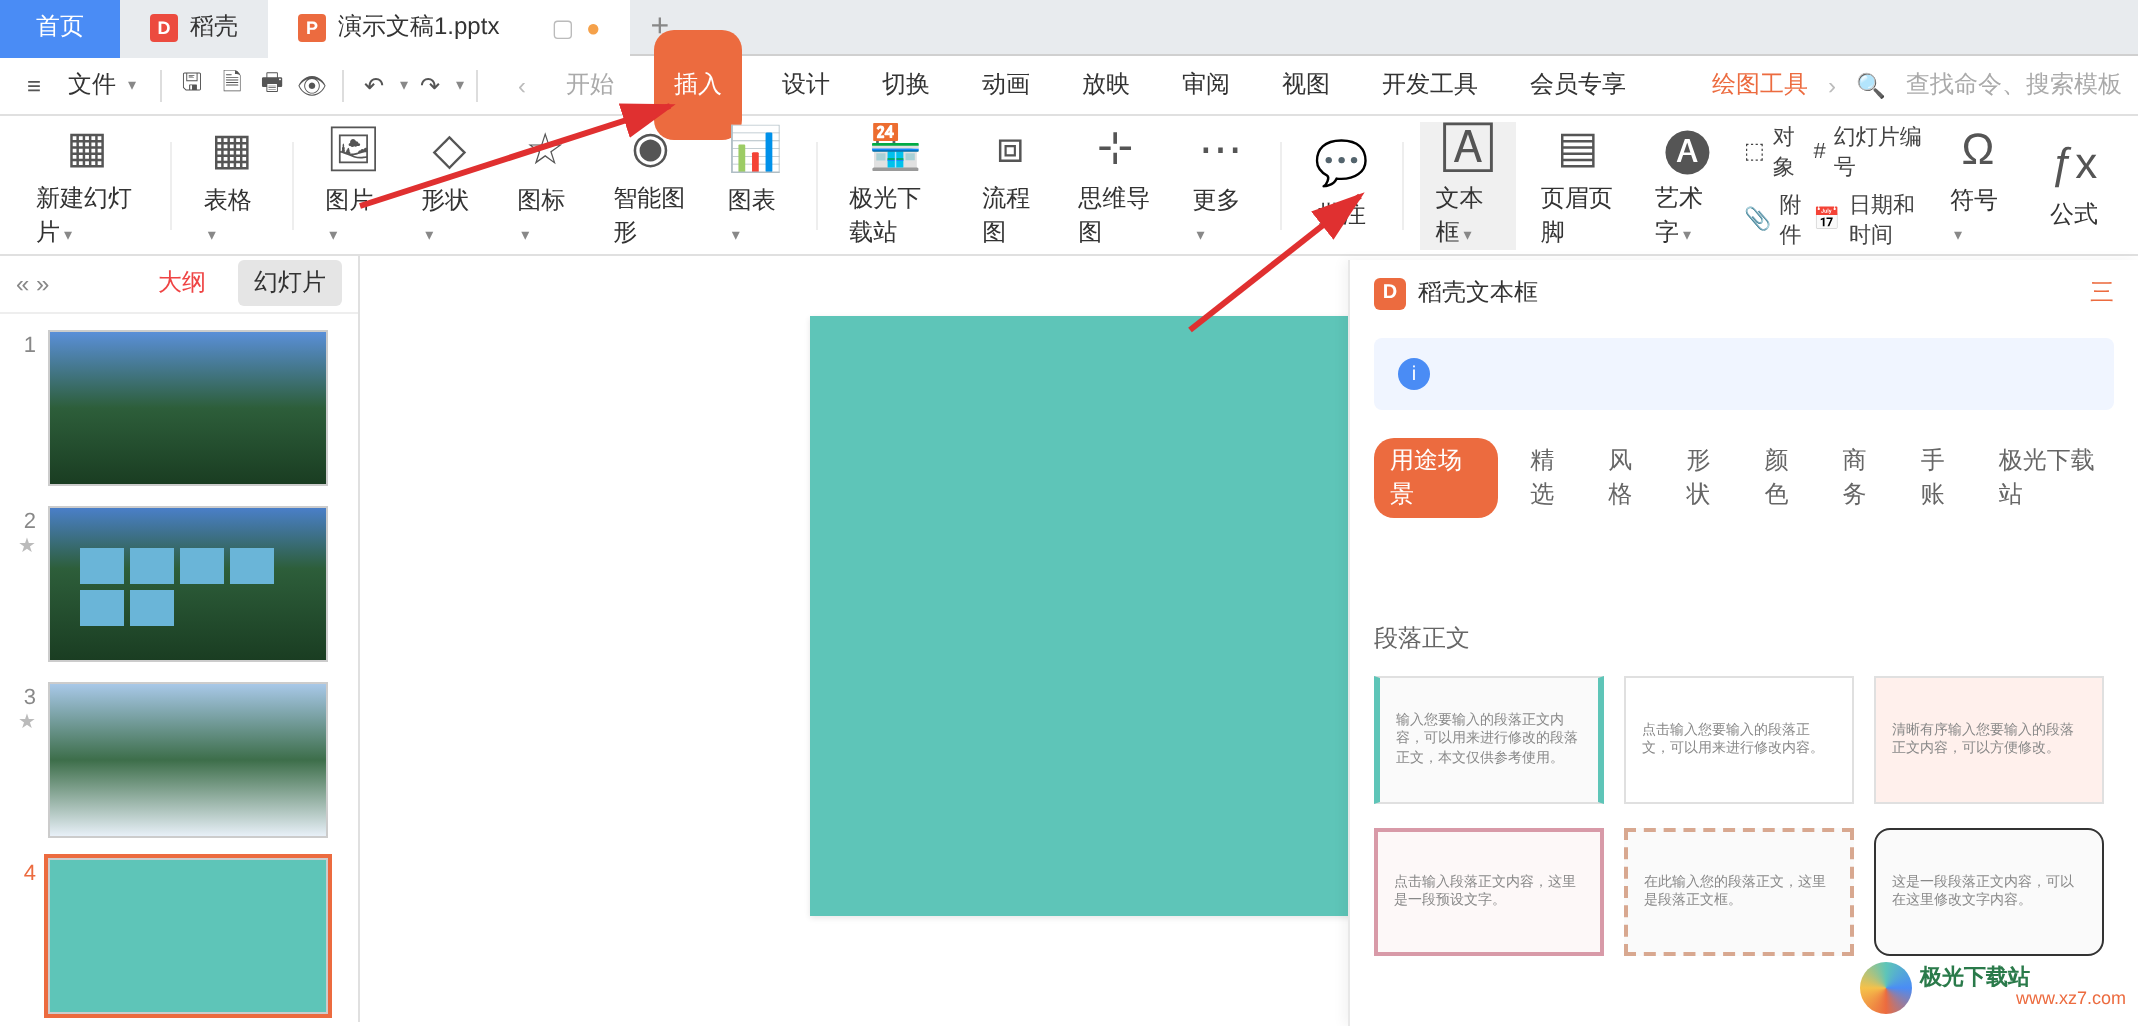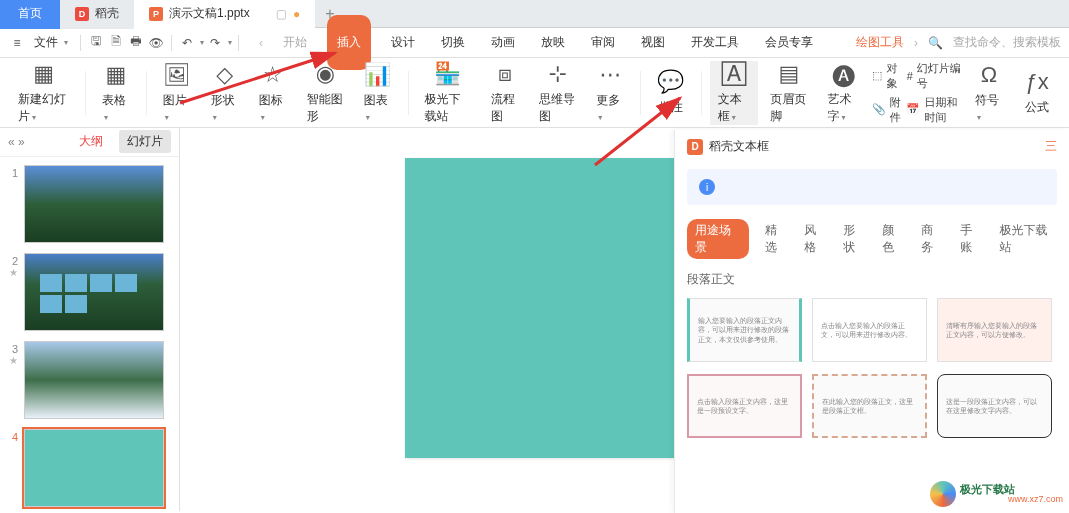--- a/index.html
+++ b/index.html
@@ -74,21 +74,21 @@
 .panel-item-ico.horiz::after{content:'';position:absolute;left:2px;right:2px;top:3px;height:1px;background:#555;box-shadow:0 3px 0 #555,0 6px 0 #555;}
 .panel-item-ico.vert::after{content:'';position:absolute;top:2px;bottom:2px;left:3px;width:1px;background:#555;box-shadow:3px 0 0 #555,6px 0 0 #555;}
 .docer-title-row { display:flex; align-items:center; padding:8px 12px; gap:6px;}
 .docer-badge { width:16px;height:16px;background:#ec6b3f;border-radius:3px;color:#fff;font-size:10px;display:flex;align-items:center;justify-content:center;font-weight:bold;}
 .docer-more { margin-left:auto; color:#ec6b3f;}
 .promo-bar { margin: 6px 12px; padding: 10px 12px; background:#f0f5ff; border-radius:4px; display:flex; align-items:center; gap:8px; color:#4a6fa8;}
 .promo-ico { width:16px;height:16px;border-radius:50%;background:#4a8cf5;color:#fff;display:flex;align-items:center;justify-content:center;font-size:10px;}
 .filter-tabs { display:flex; gap:16px; padding: 8px 12px; align-items:center;}
 .filter-tab { color:#666; cursor:pointer; font-size:12px;}
 .filter-tab.active { background:#ec6b3f; color:#fff; padding:3px 8px; border-radius:10px;}
-.section-label { padding: 4px 12px; color:#666; font-size:12px;}
+.section-label { padding: 4px 12px; color:#666; font-size:12px;margin-top:40px;}
 .template-grid { display:flex; gap:10px; padding: 6px 12px; overflow:hidden;}
 .template-card { width:115px; height:64px; border:1px solid #e0e0e0; background:#fafafa; display:flex; align-items:center; justify-content:center; padding:8px; position:relative;}
 .template-text { font-size:7px; color:#888; line-height:1.3;}
 .template-card.b1 {border-left:3px solid #5ec5b8;border-right:3px solid #5ec5b8;}
 .template-card.b2 {background:#fff;}
 .template-card.b3 {border:2px solid #d89aa8;background:#fdf8f8;}
 .template-card.b4 {border:1px solid #333; border-radius:8px;}
 .template-card.b5 {background:#fff0ec;}
 .template-card.b6 {border:2px dashed #d8a890;}
 

